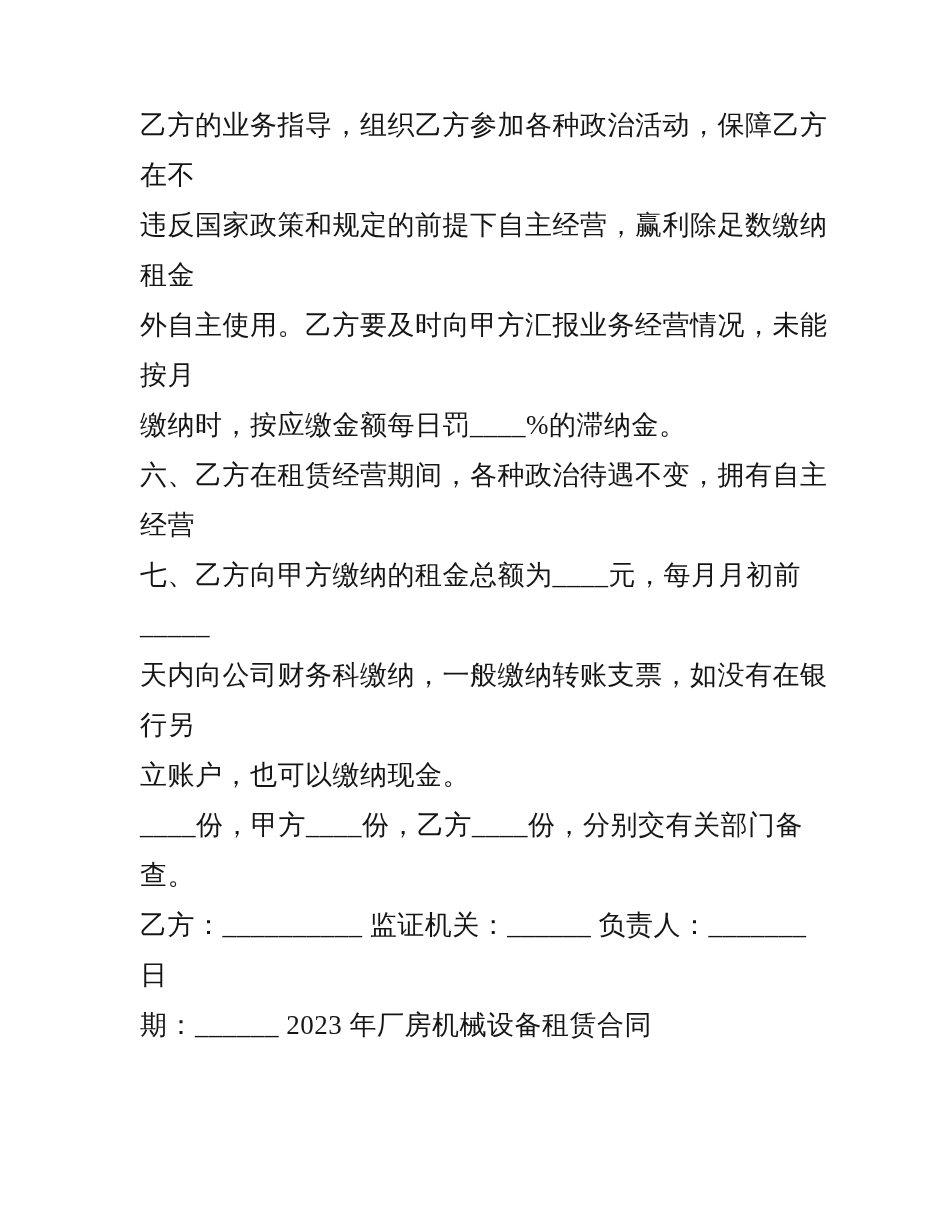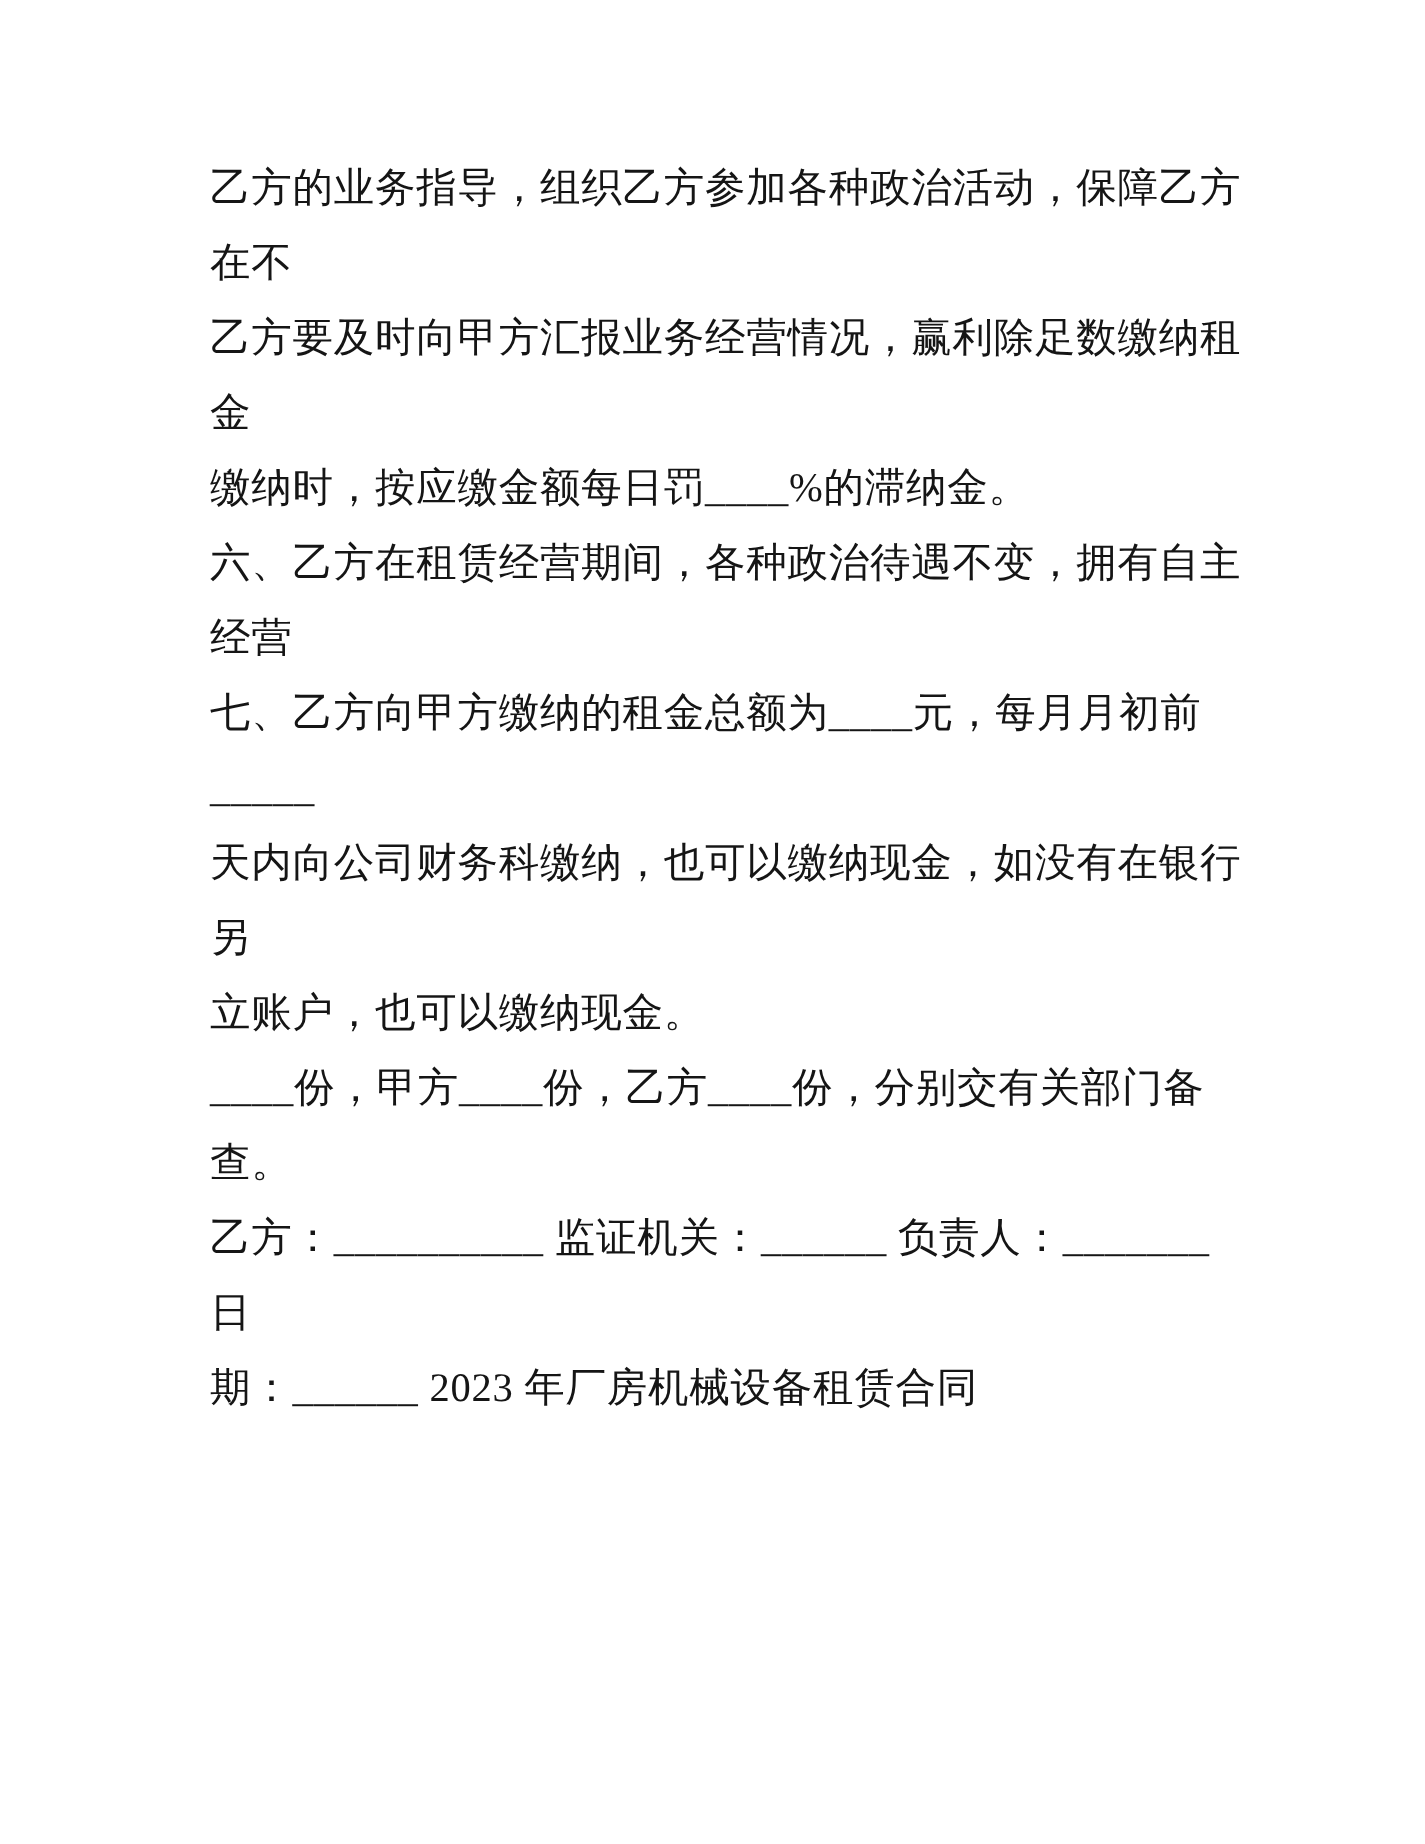--- a/index.html
+++ b/index.html
@@ -32,23 +32,24 @@
     white-space: pre-wrap;
     min-height: 50px;
   }
 </style>
 </head>
 <body>
 
 <div class="page">
   <div class="text-block">
       <div class="line">乙方的业务指导，组织乙方参加各种政治活动，保障乙方在不</div>
-      <div class="line">乙方要及时向甲方汇报业务经营情况，赢利除足数缴纳租金</div>
+      <div class="line">违反国家政策和规定的前提下自主经营，赢利除足数缴纳租金</div>
+      <div class="line">外自主使用。乙方要及时向甲方汇报业务经营情况，未能按月</div>
       <div class="line">缴纳时，按应缴金额每日罚____%的滞纳金。</div>
       <div class="line">六、乙方在租赁经营期间，各种政治待遇不变，拥有自主经营</div>
       <div class="line">七、乙方向甲方缴纳的租金总额为____元，每月月初前_____</div>
-      <div class="line">天内向公司财务科缴纳，也可以缴纳现金，如没有在银行另</div>
+      <div class="line">天内向公司财务科缴纳，一般缴纳转账支票，如没有在银行另</div>
       <div class="line">立账户，也可以缴纳现金。</div>
       <div class="line">____份，甲方____份，乙方____份，分别交有关部门备查。</div>
       <div class="line">乙方：__________ 监证机关：______ 负责人：_______ 日</div>
       <div class="line">期：______ 2023 年厂房机械设备租赁合同</div>
     </div>
 </div>
 
 </body></html>

